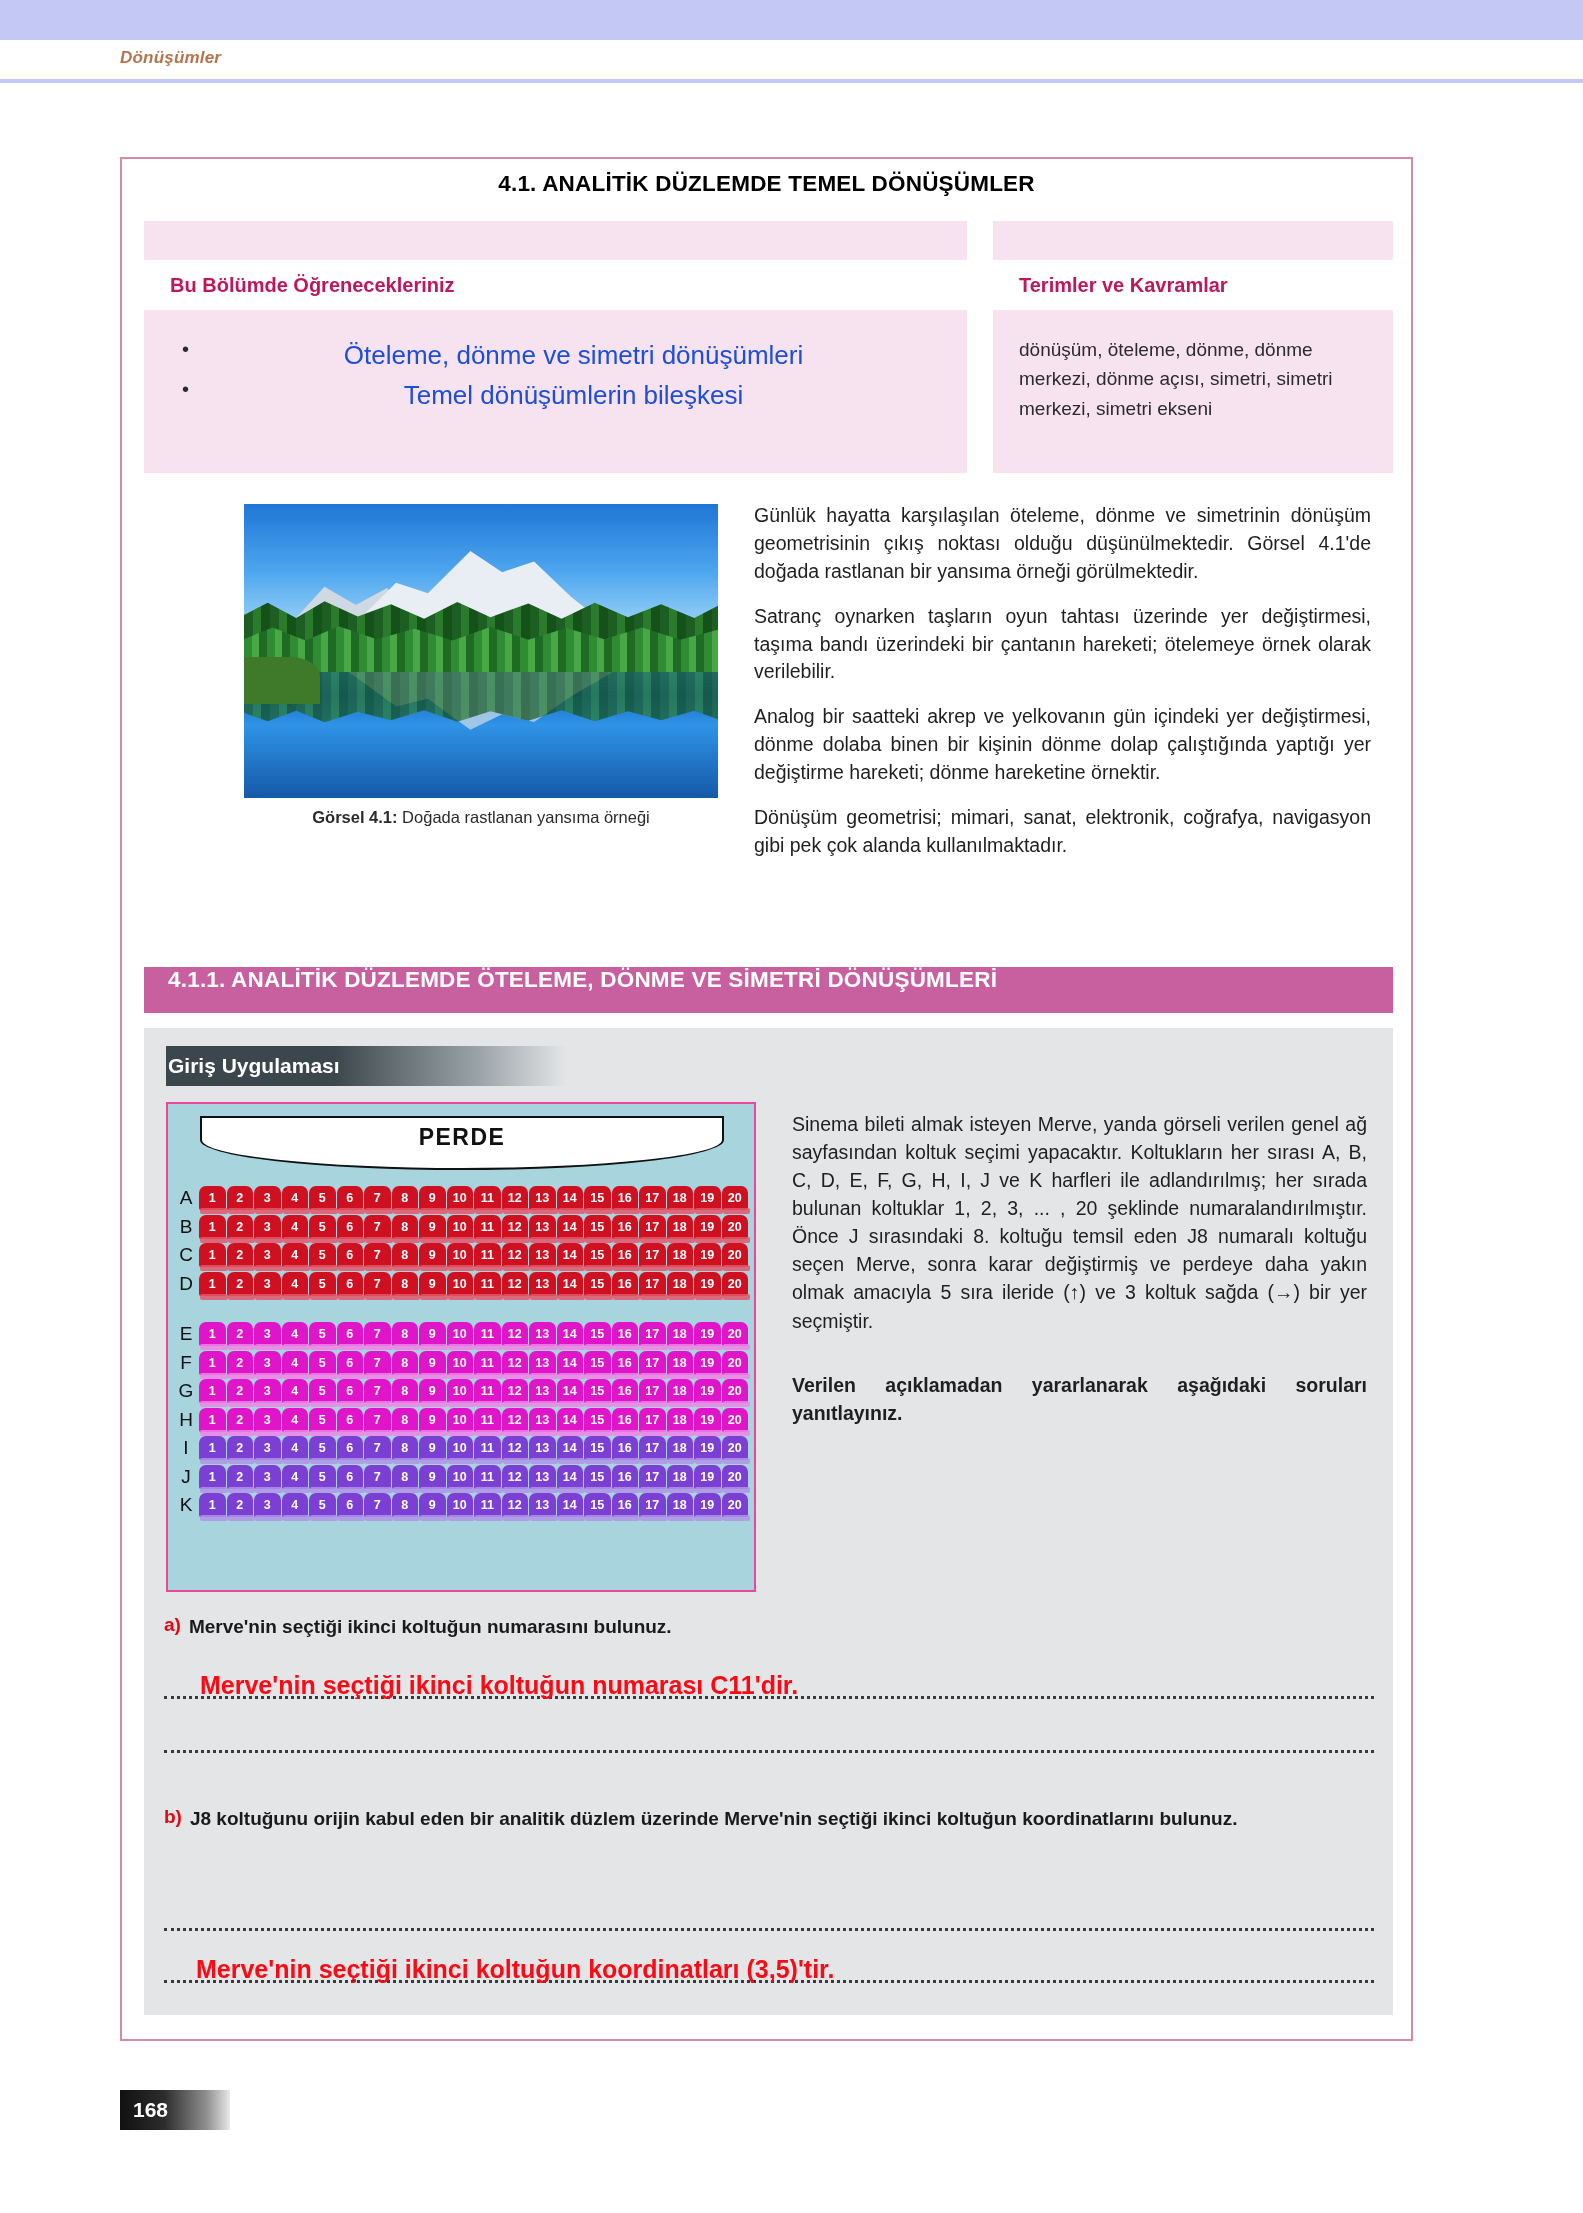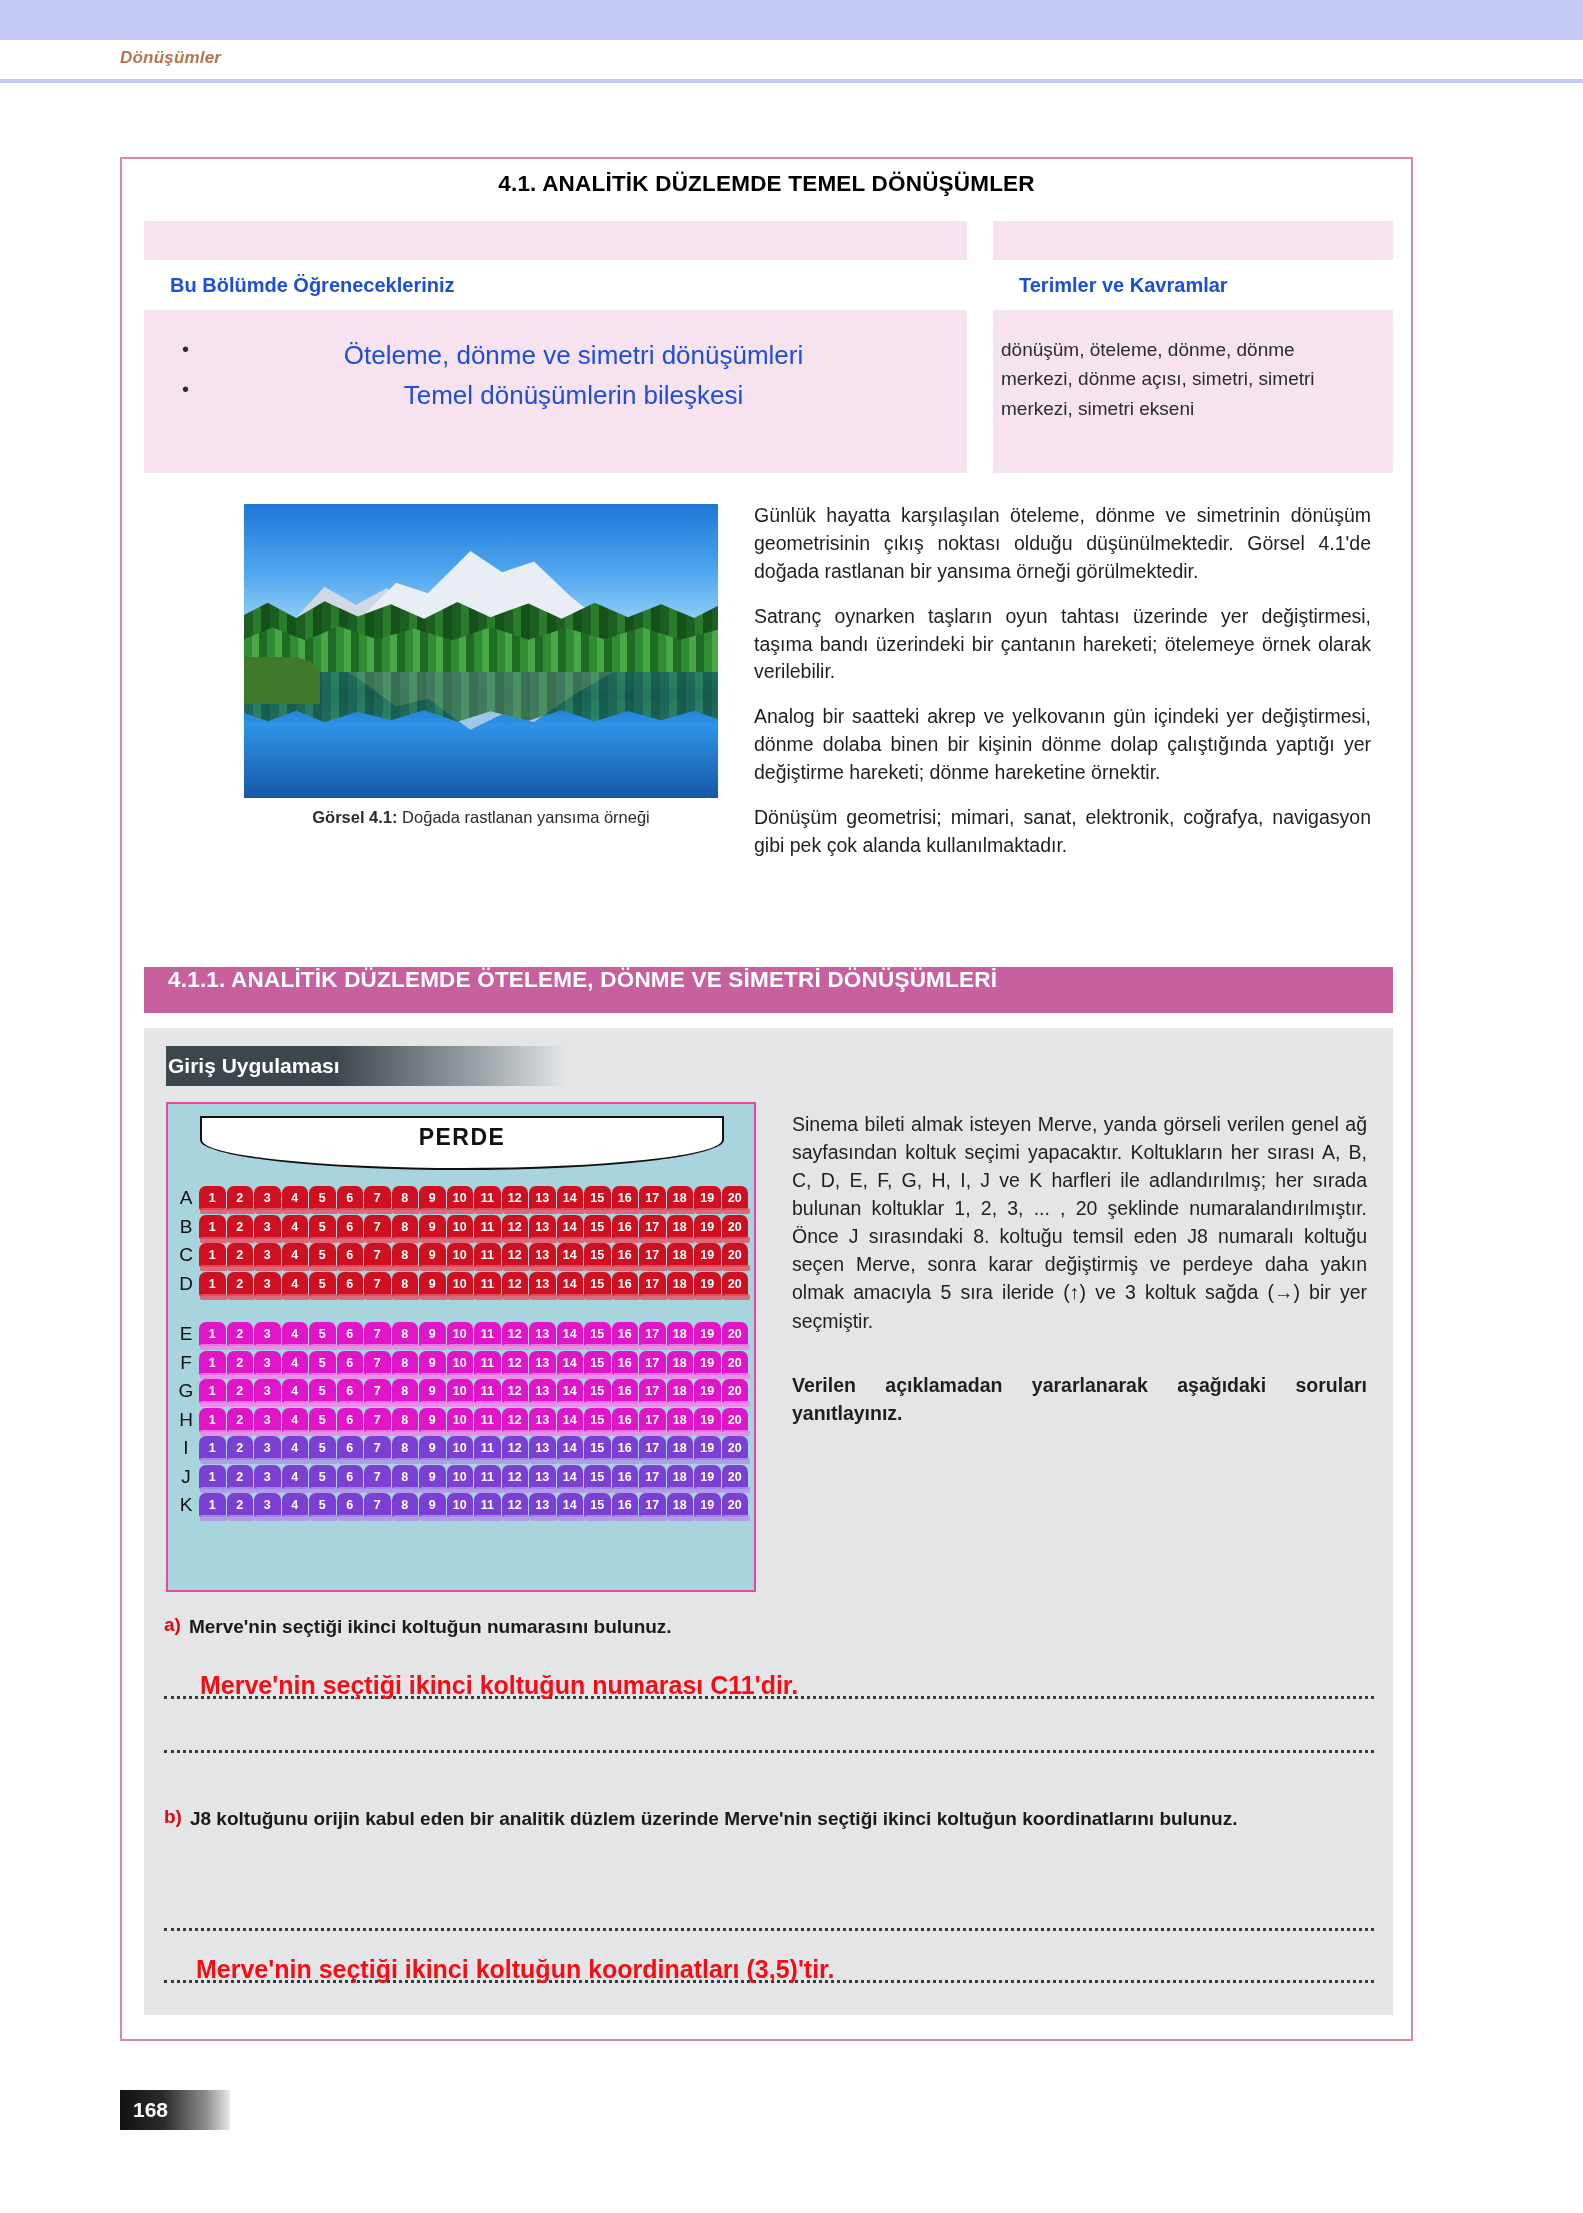--- a/index.html
+++ b/index.html
@@ -61,29 +61,29 @@
     background: #f7e2ef;
   }
   .hdr-band {
     height: 56px;
     background: #ffffff;
     display: flex; align-items: center;
     border-top: 3px solid #f7e2ef;
     border-bottom: 3px solid #f7e2ef;
   }
   .hdr-text {
-    font-size: 20px; font-weight: bold; color: #1d4ed8;
+    font-size: 20px; font-weight: bold; color: #be185d;
     padding-left: 26px;
   }
   .body-band {
     background: #f7e2ef;
     padding: 22px 24px 20px 34px;
   }
   .col-left .body-band  { height: 160px; }
-  .col-right .body-band { height: 160px; padding-left: 8px; }
+  .col-right .body-band { height: 160px; padding-left: 26px; }
 
   .bullet-list { list-style: none; }
   .bullet-list li {
     font-size: 26px; color: #1d4ed8;
     line-height: 1.55;
     position: relative; padding-left: 26px; text-align: center;
   }
   .bullet-list li::before {
     content: "•"; position: absolute; left: 4px; top: -1px;
     font-size: 20px; color: #2b2b2b;

